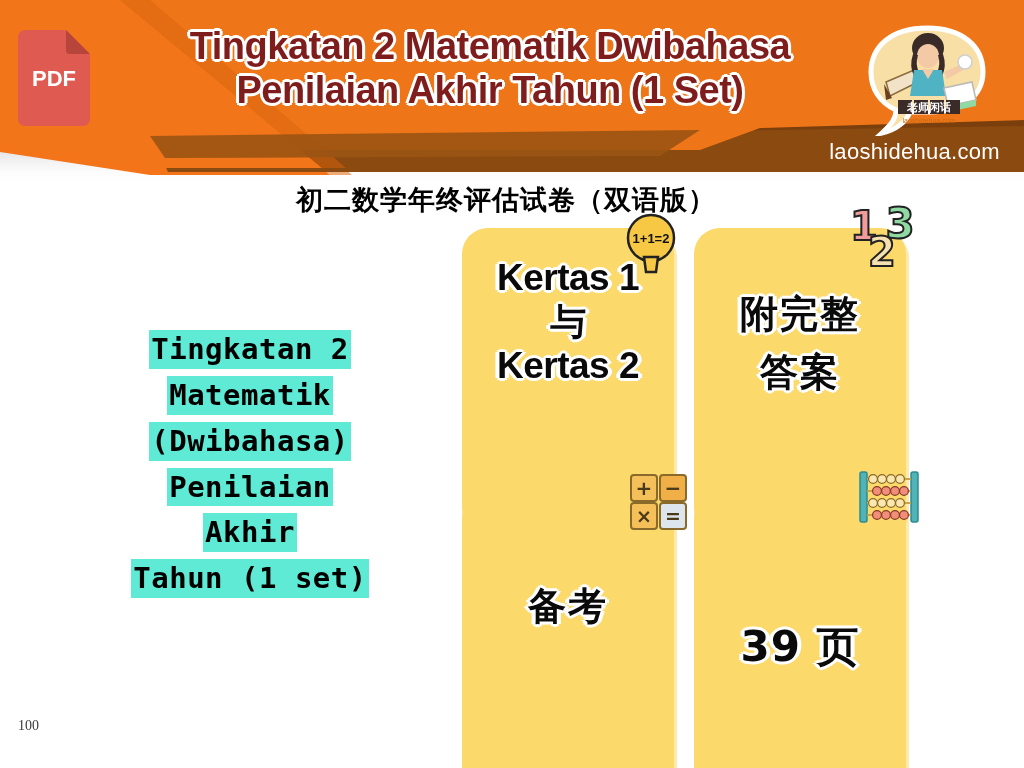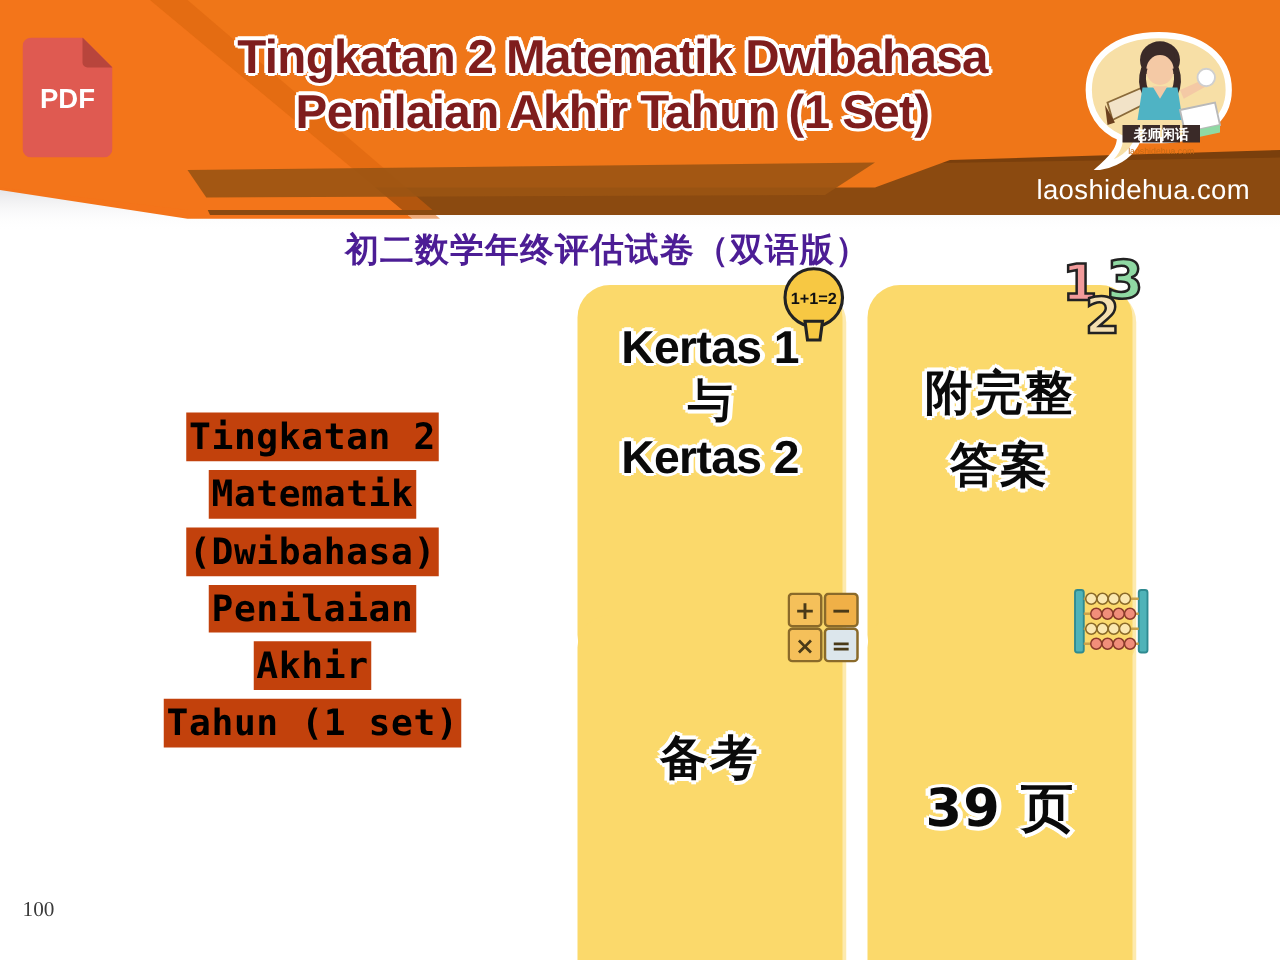--- a/index.html
+++ b/index.html
@@ -74,43 +74,43 @@
     width: 122px;
     height: 112px;
   }
 
   
   .subtitle {
     position: absolute;
     left: 276px;
     top: 182px;
     width: 460px;
-    text-align: left;
+    text-align: center;
     font-size: 27px;
     font-weight: bold;
-    color: #4c1d95;
+    color: #000000;
     font-family: "DejaVu Sans", "Liberation Sans", sans-serif;
     letter-spacing: 1px;
   }
 
   
   .left-block {
     position: absolute;
     left: 90px;
     top: 330px;
     width: 320px;
     text-align: center;
   }
   .left-line {
     display: block;
     margin: 0 auto 7px auto;
   }
   .left-line span {
     display: inline-block;
-    background: #c2410c;
+    background: #5eead4;
     color: #000000;
     font-family: "DejaVu Sans Mono", "Liberation Mono", monospace;
     font-size: 29px;
     font-weight: bold;
     line-height: 1.34;
     padding: 0 2px;
     letter-spacing: 0.5px;
     white-space: pre;
   }
 
@@ -186,21 +186,21 @@
   .icon-bulb  { right: -8px;  top: -16px; width: 62px; height: 66px; }
   .icon-123   { right: -12px; top: -24px; width: 70px; height: 72px; }
   .icon-ops   { right: -14px; top: -18px; width: 58px; height: 56px; }
   .icon-abacus{ right: -14px; top: -22px; width: 62px; height: 54px; }
 
   
   .page-number {
     position: absolute;
     left: 18px;
     top: 718px;
-    font-size: 17px;
+    font-size: 14px;
     color: #3a3a3a;
     font-family: "Liberation Serif", serif;
     text-align: center;
   }
 </style>
 </head>
 <body>
 
 <div class="poster">
 

